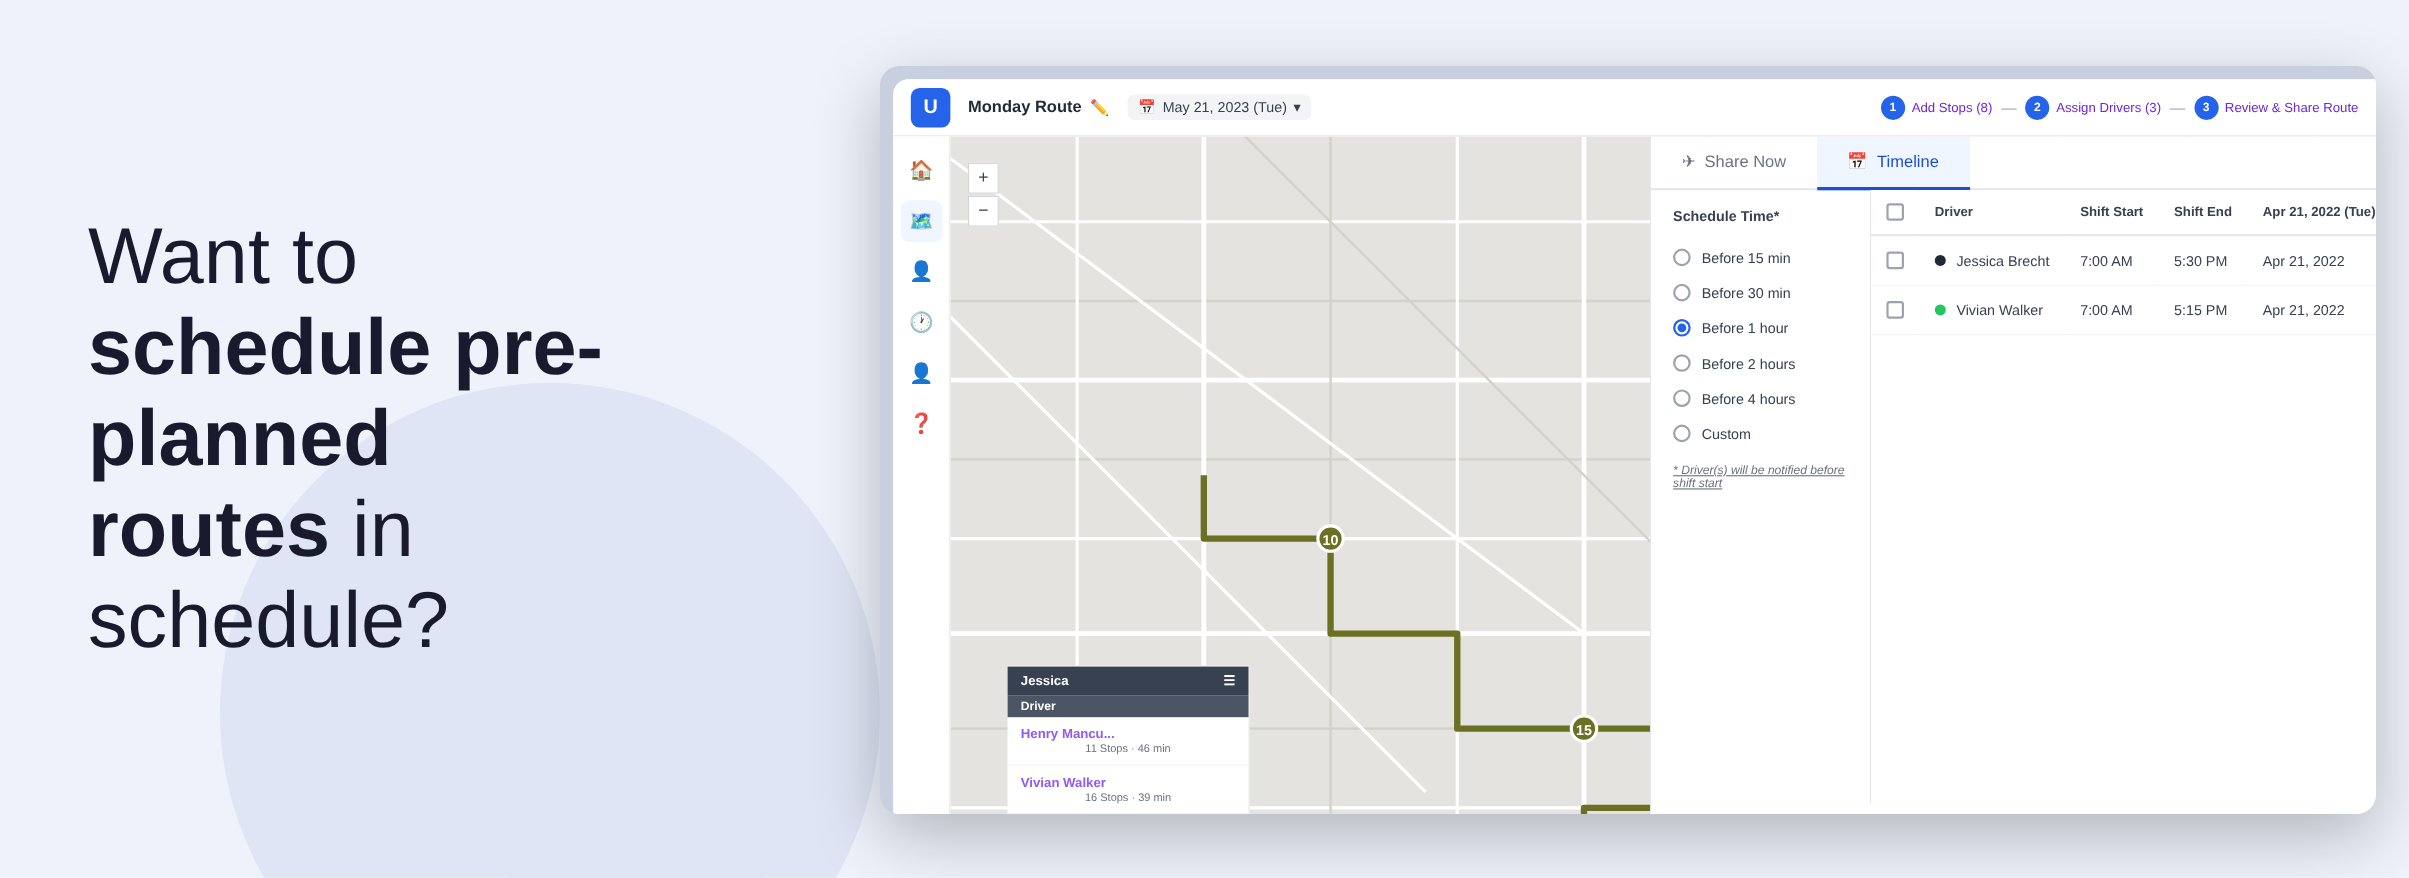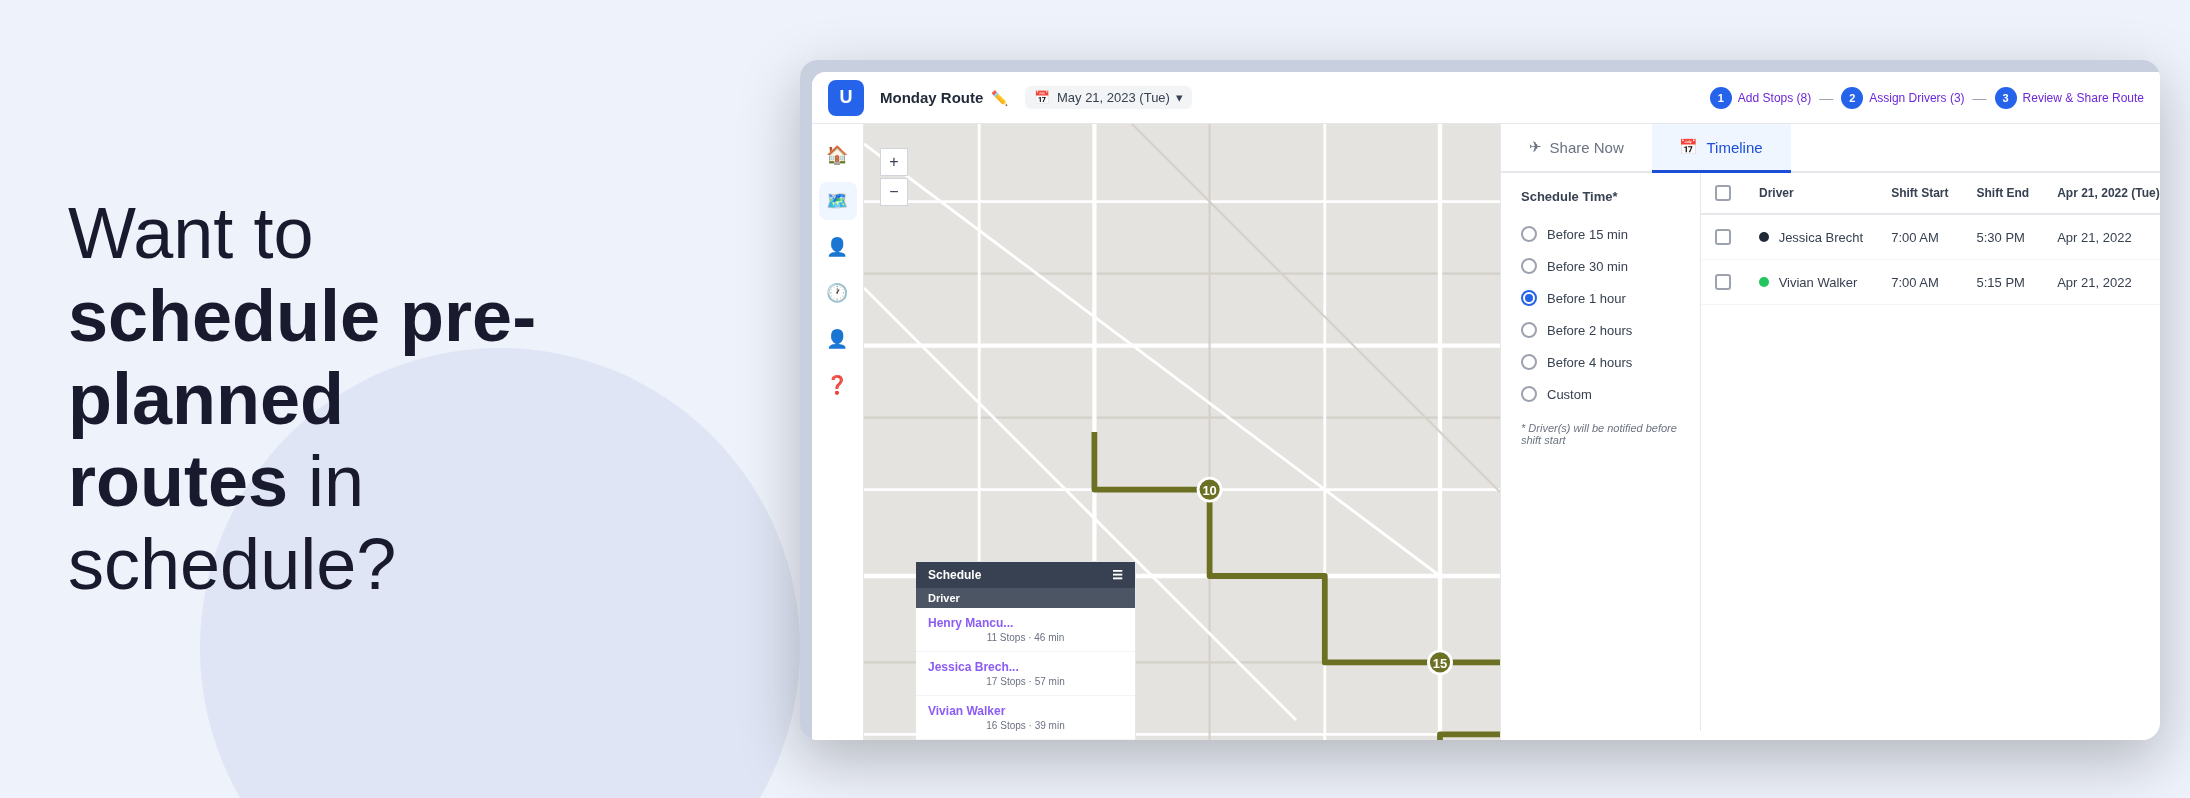--- a/index.html
+++ b/index.html
@@ -19,21 +19,21 @@
       height: 600px;
       border-radius: 50%;
       background: rgba(200, 210, 235, 0.4);
       bottom: -150px;
       left: 200px;
     }
 
     
     .left-section {
       position: absolute;
-      left: 68px;
+      left: 80px;
       top: 50%;
       transform: translateY(-50%);
       width: 640px;
     }
 
     .left-section .headline {
       font-size: 72px;
       line-height: 1.15;
       color: #1a1a2e;
     }
@@ -380,20 +380,21 @@
       height: 8px;
       border-radius: 50%;
       background: #2563eb;
     }
 
     .note {
       font-size: 11px;
       color: #6b7280;
       margin-top: 12px;
       font-style: italic;
+      text-decoration: underline;
     }
 
     
     .schedule-right {
       flex: 1;
       overflow-x: auto;
     }
 
     .drivers-table {
       width: 100%;
@@ -562,33 +563,29 @@
         </svg>
 
         <div class="map-controls">
           <div class="map-btn">+</div>
           <div class="map-btn">−</div>
         </div>
       </div>
 
       <div class="timeline-panel">
         <div class="timeline-header">
-          <span>Schedule</span>
+          <span>Jessica</span>
           <span>☰</span>
         </div>
         <div style="background:#4b5563; color:white; padding:4px 12px; font-size:11px; font-weight:600;">
           <span>Driver</span>
         </div>
         <div class="timeline-driver">
           <div class="driver-name">Henry Mancu...</div>
           <div class="driver-meta">11 Stops · 46 min</div>
-        </div>
-        <div class="timeline-driver">
-          <div class="driver-name">Jessica Brech...</div>
-          <div class="driver-meta">17 Stops · 57 min</div>
         </div>
         <div class="timeline-driver">
           <div class="driver-name">Vivian Walker</div>
           <div class="driver-meta">16 Stops · 39 min</div>
         </div>
       </div>
 
       <div class="overlay-panel">
 
         <div class="tabs-row">

